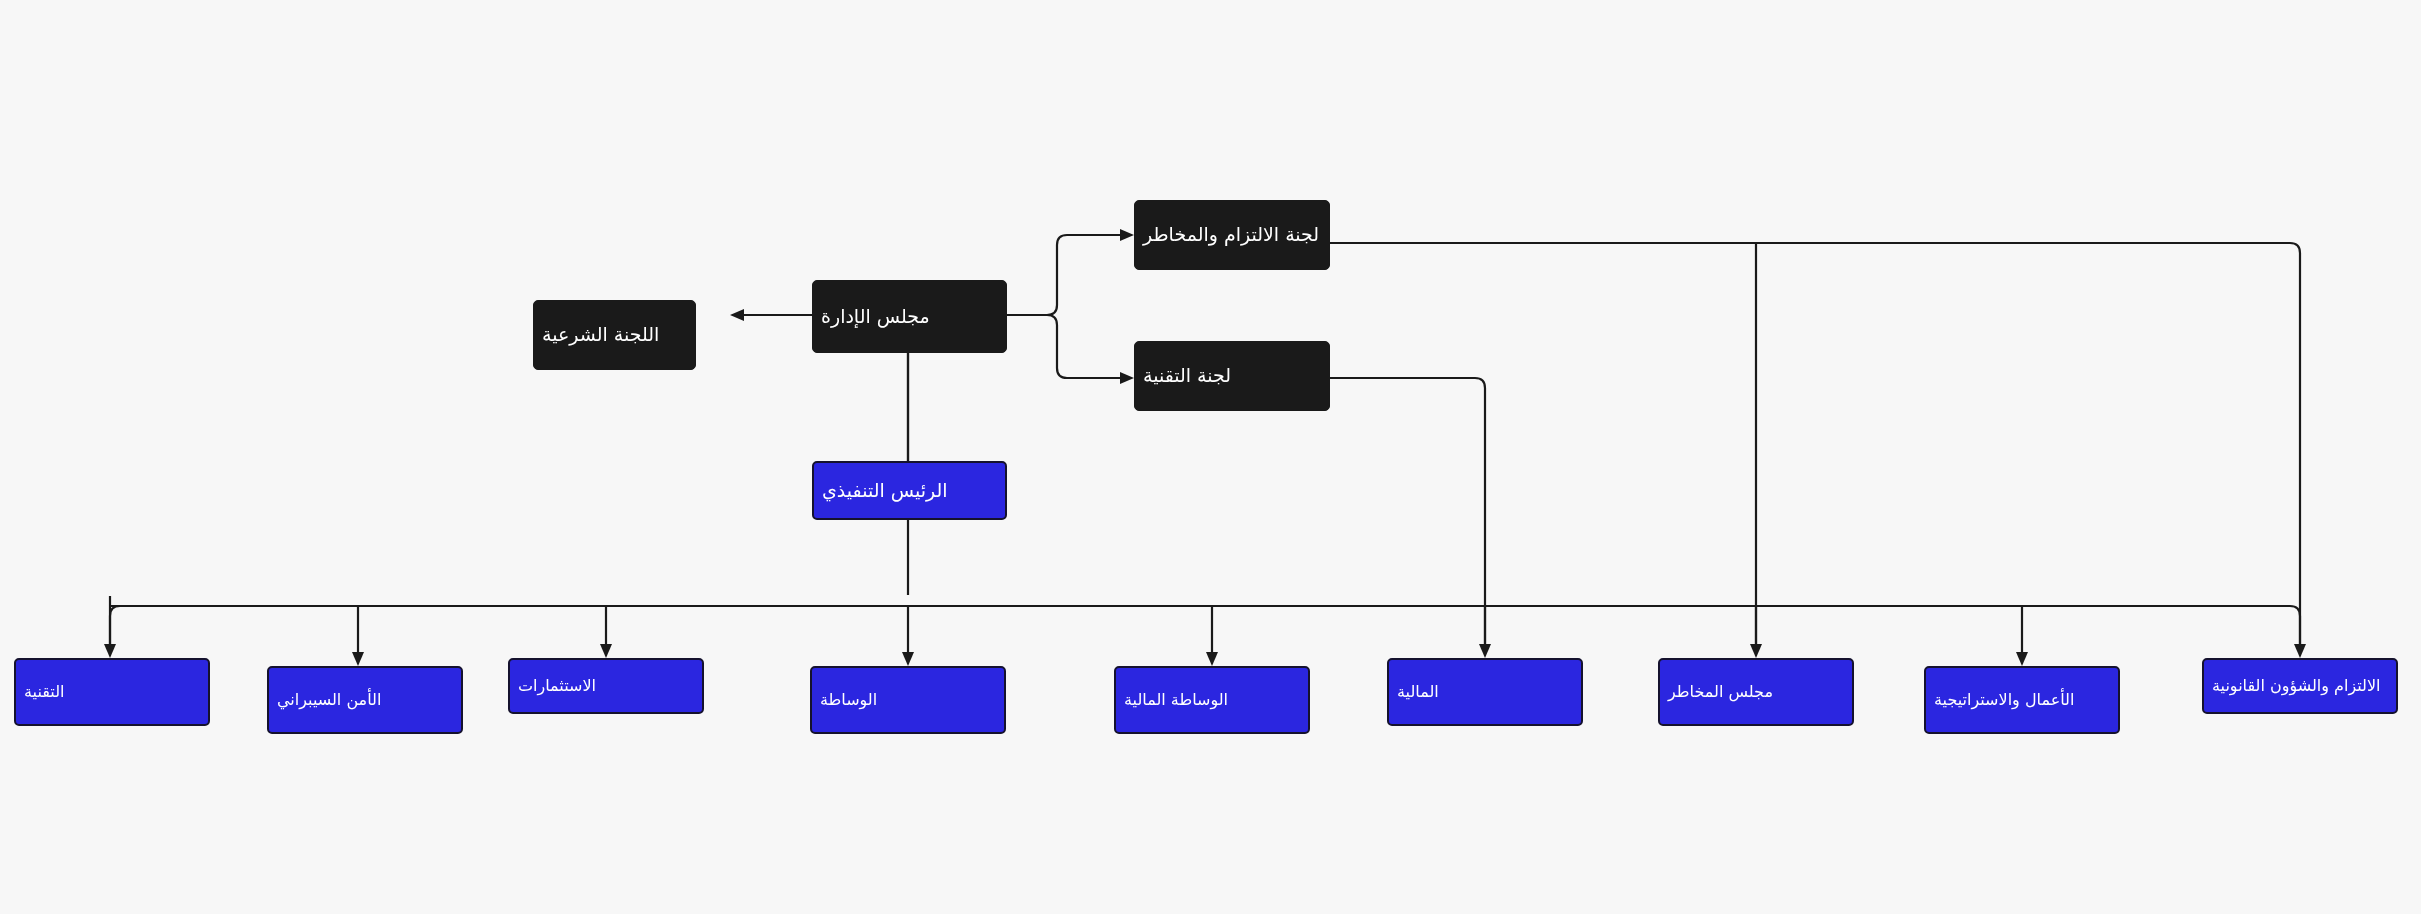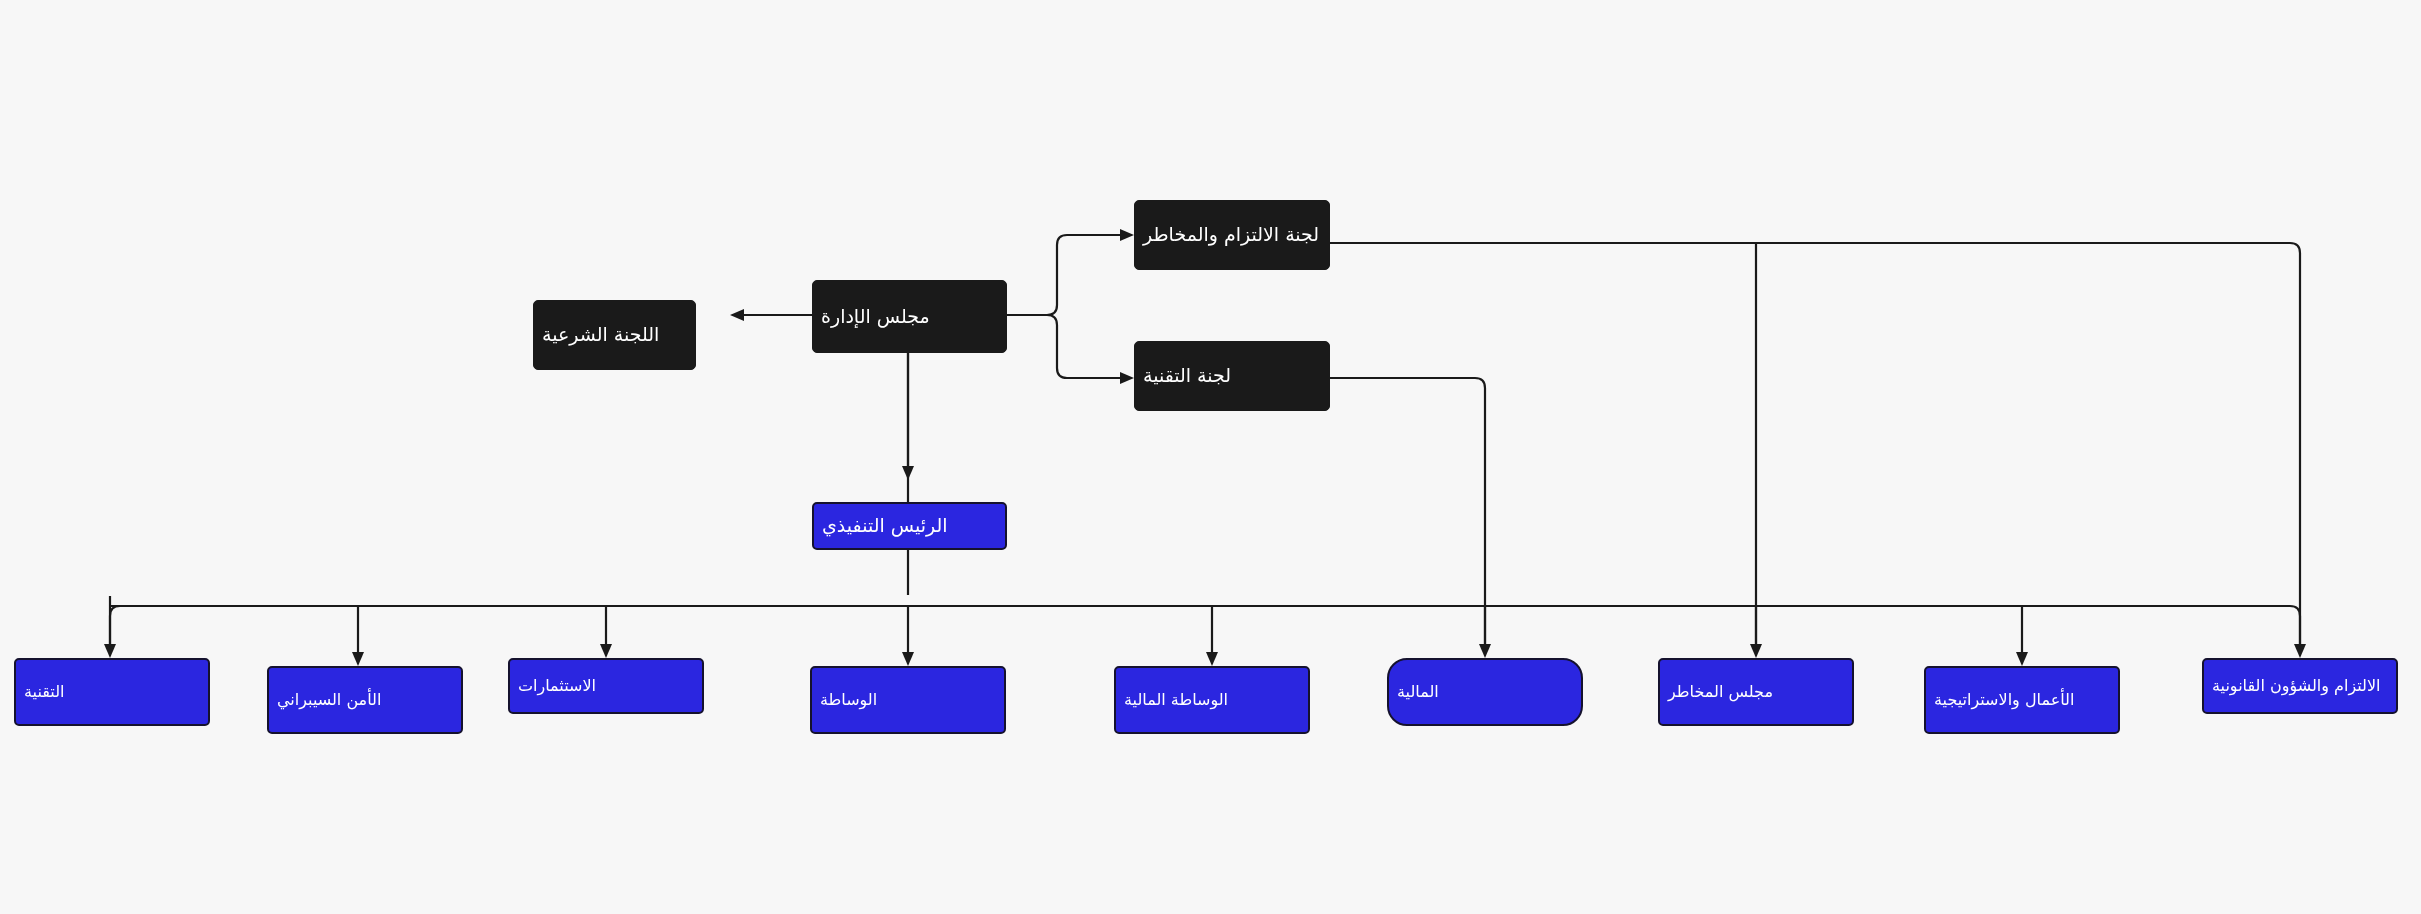--- a/index.html
+++ b/index.html
@@ -133,21 +133,21 @@
   </div>
 
   <div class="node dark" style="left:1134px; top:200px; width:196px; height:70px;">
     <span class="node-label">لجنة الالتزام والمخاطر</span>
   </div>
 
   <div class="node dark" style="left:1134px; top:341px; width:196px; height:70px;">
     <span class="node-label">لجنة التقنية</span>
   </div>
 
-  <div class="node blue ceo" style="left:812px; top:502px; width:195px; height:48px;">
+  <div class="node blue ceo" style="left:812px; top:461px; width:195px; height:59px;">
     <span class="node-label">الرئيس التنفيذي</span>
   </div>
 
   <div class="node blue" style="left:14px; top:658px; width:196px; height:68px;">
     <span class="node-label">التقنية</span>
   </div>
 
   <div class="node blue" style="left:267px; top:666px; width:196px; height:68px;">
     <span class="node-label">الأمن السيبراني</span>
   </div>
@@ -157,21 +157,21 @@
   </div>
 
   <div class="node blue" style="left:810px; top:666px; width:196px; height:68px;">
     <span class="node-label">الوساطة</span>
   </div>
 
   <div class="node blue" style="left:1114px; top:666px; width:196px; height:68px;">
     <span class="node-label">الوساطة المالية</span>
   </div>
 
-  <div class="node blue" style="left:1387px; top:658px; width:196px; height:68px;border-radius:20px;">
+  <div class="node blue" style="left:1387px; top:658px; width:196px; height:68px;">
     <span class="node-label">المالية</span>
   </div>
 
   <div class="node blue" style="left:1658px; top:658px; width:196px; height:68px;">
     <span class="node-label">مجلس المخاطر</span>
   </div>
 
   <div class="node blue" style="left:1924px; top:666px; width:196px; height:68px;">
     <span class="node-label">الأعمال والاستراتيجية</span>
   </div>

